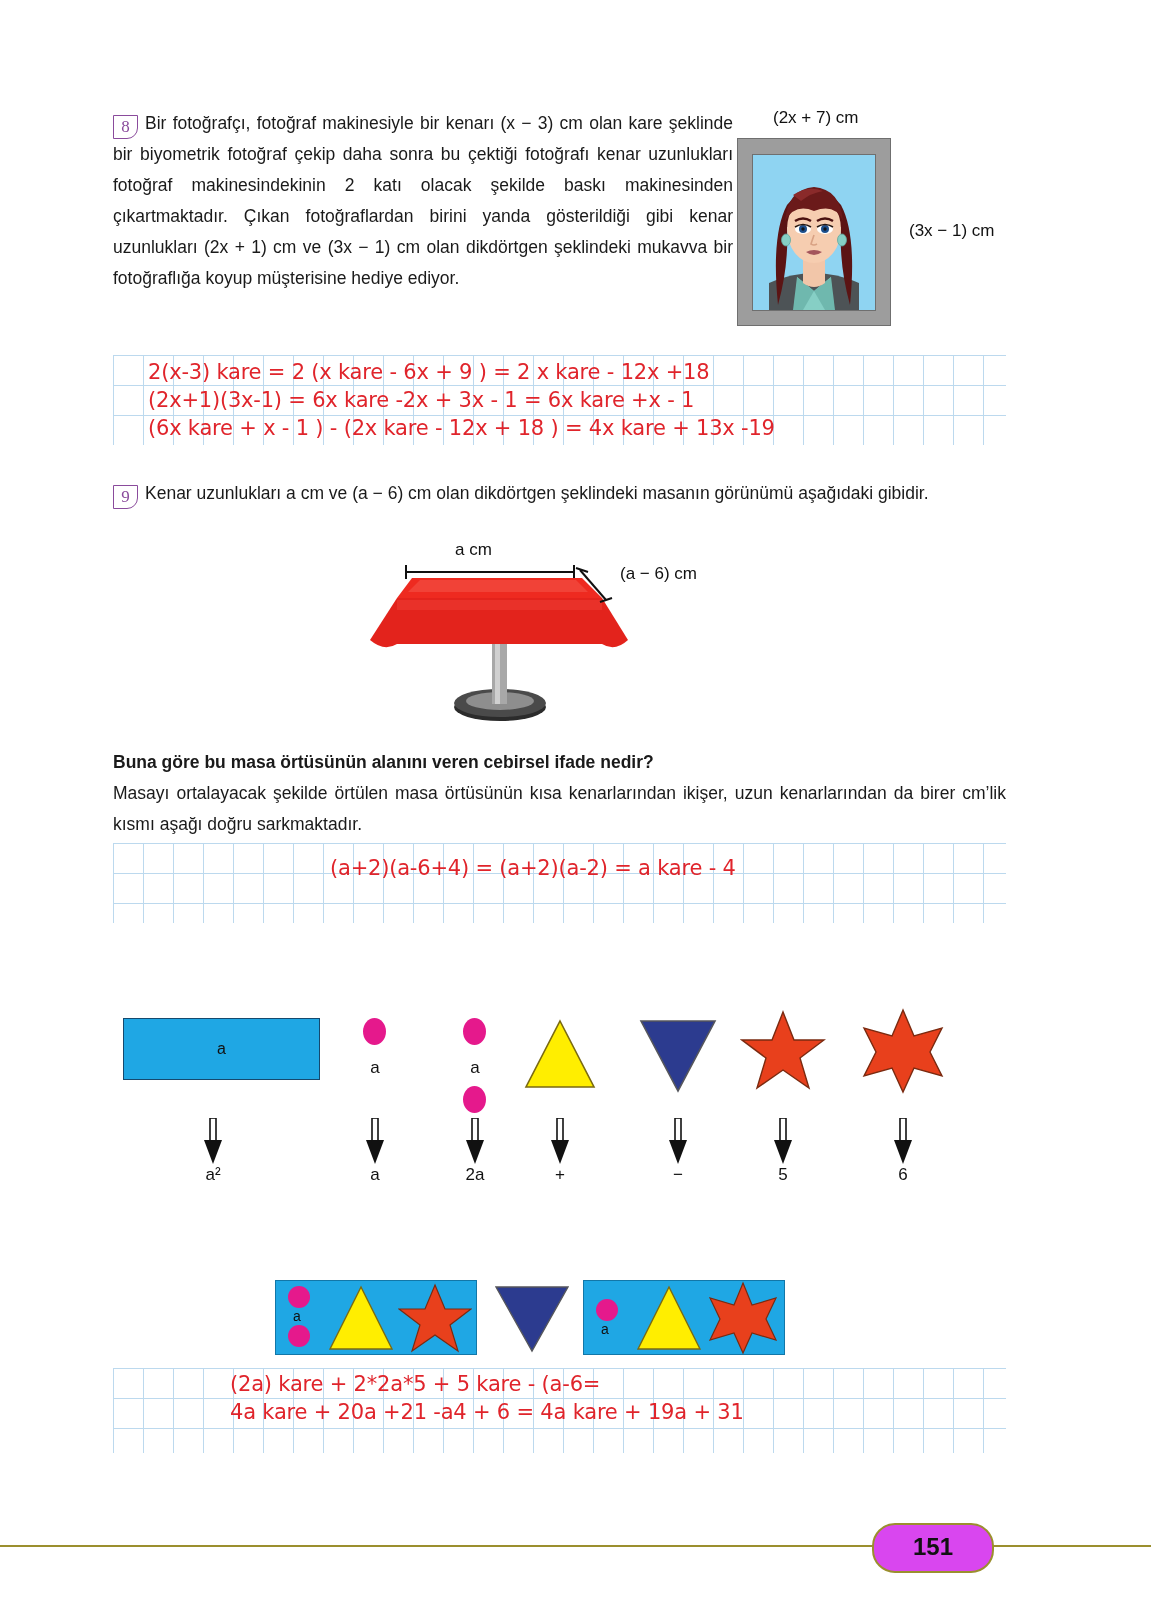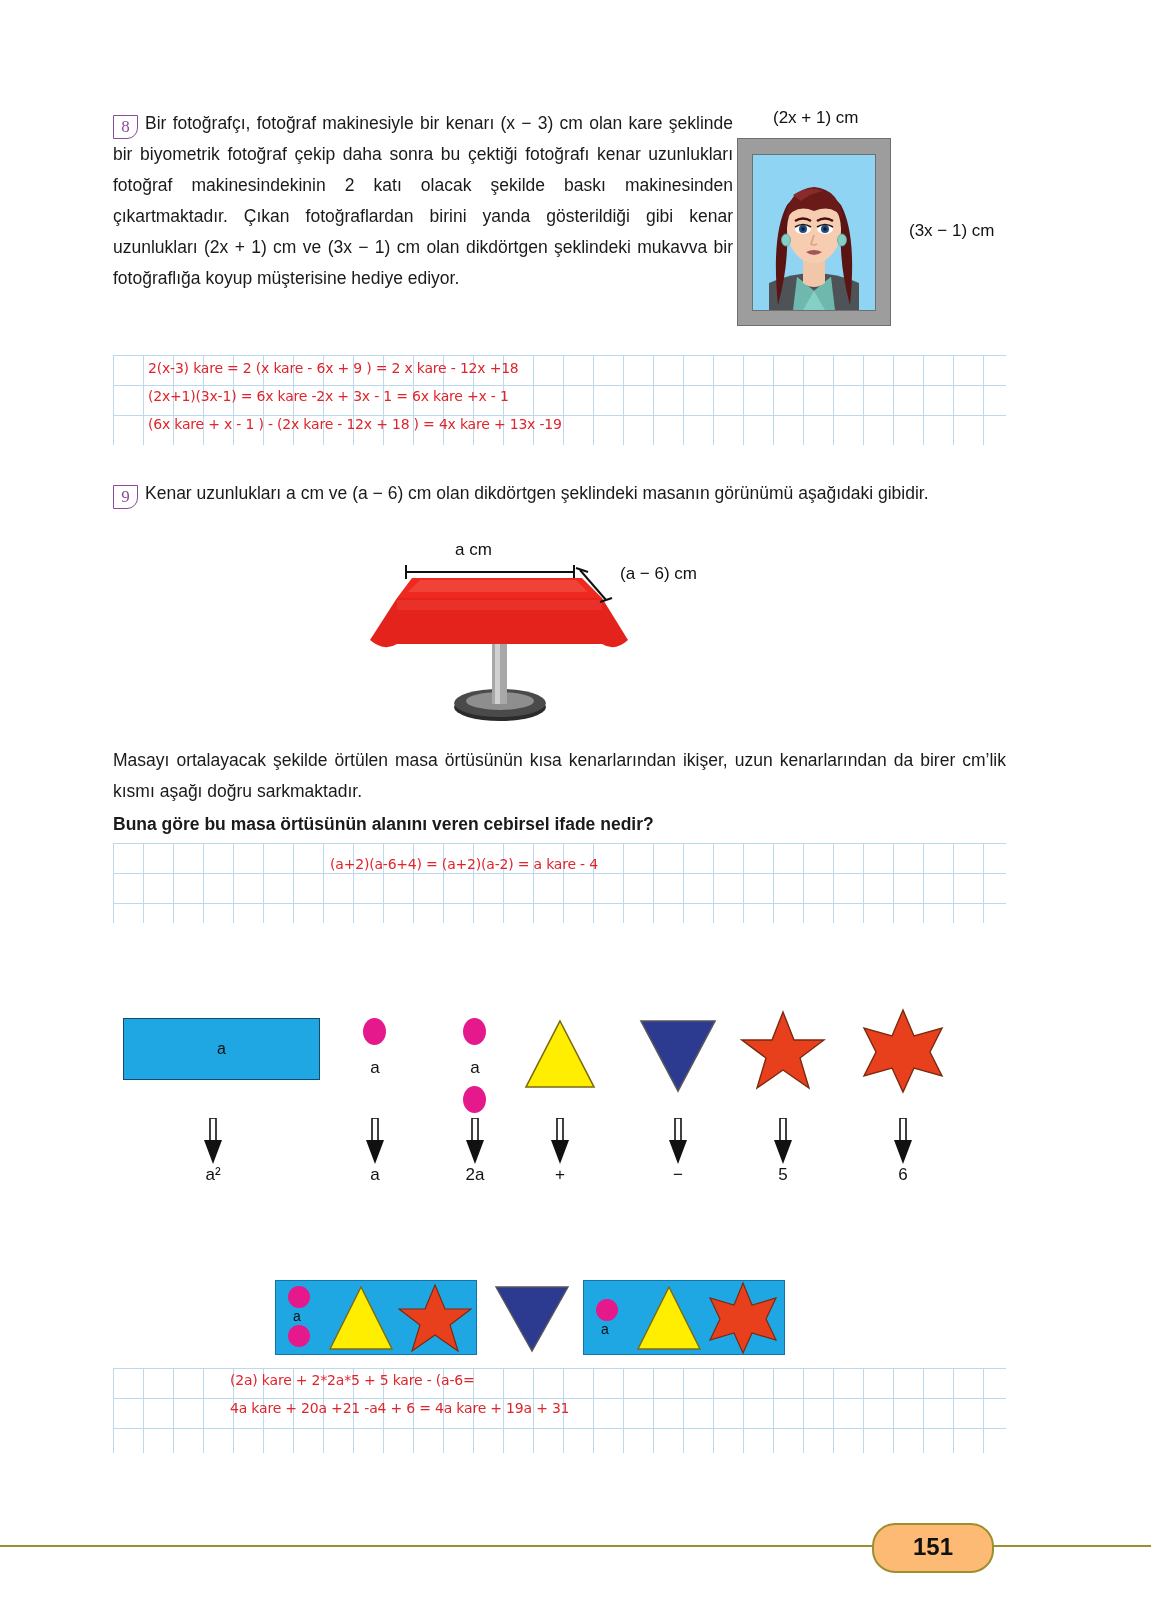--- a/index.html
+++ b/index.html
@@ -86,21 +86,21 @@
     position: absolute;
     background:
       repeating-linear-gradient(to right, #bcd9ee 0 1px, transparent 1px 30px),
       repeating-linear-gradient(to bottom, #bcd9ee 0 1px, transparent 1px 30px);
     background-color: #ffffff;
   }
   .handwrite {
     position: absolute;
     color: #e0242b;
     font-family: "DejaVu Sans", sans-serif;
-    font-size: 14px;
+    font-size: 21px;
     white-space: nowrap;
     letter-spacing: -0.2px;
   }
 
   
   .photo-wrap { position: absolute; }
   .photo-frame {
     position: absolute;
     background: #9d9d9d;
     border: 1px solid #6f6f6f;
@@ -178,21 +178,21 @@
     right: 0;
     height: 2px;
     background: #9b8f2e;
   }
   .page-pill {
     position: absolute;
     width: 118px;
     height: 46px;
     border: 2px solid #9b8f2e;
     border-radius: 23px;
-    background: #fdba74;
+    background: #d946ef;
     text-align: center;
     line-height: 44px;
     font-size: 24px;
     font-weight: bold;
     color: #111;
   }
 </style>
 </head>
 <body>
 
@@ -200,21 +200,21 @@
 
 
   <div class="q-block" style="left:113px; top:108px; width:620px;">
     <div class="qtext">
       <span class="qnum">8</span><span>Bir fotoğrafçı, fotoğraf makinesiyle bir kenarı (x − 3) cm olan kare şeklinde bir biyometrik fotoğraf çekip daha sonra bu çektiği fotoğrafı kenar uzunlukları fotoğraf makinesindekinin 2 katı olacak şekilde baskı makinesinden çıkartmaktadır. Çıkan fotoğraflardan birini yanda gösterildiği gibi kenar uzunlukları (2x + 1) cm ve (3x − 1) cm olan dikdörtgen şeklindeki mukavva bir fotoğraflığa koyup müşterisine hediye ediyor.</span>
     </div>
   </div>
 
   <div class="photo-wrap" style="left:735px; top:108px; width:300px; height:225px;">
 
-    <div class="dim-label" style="left:38px; top:0px;">(2x + 1) cm</div>
+    <div class="dim-label" style="left:38px; top:0px;">(2x + 7) cm</div>
 
     <div class="photo-frame" style="left:2px; top:30px; width:152px; height:186px;">
       <div class="photo-inner" style="left:14px; top:15px; width:122px; height:155px;">
         <svg viewBox="0 0 122 155" width="122" height="155">
           <rect x="0" y="0" width="122" height="155" fill="#8fd4f2"></rect>
 
           <path d="M16 155 L16 128 Q61 108 106 128 L106 155 Z" fill="#4d5356"></path>
 
           <path d="M44 155 L44 122 L61 136 L78 122 L78 155 Z" fill="#86cfc5"></path>
           <path d="M44 122 L61 136 L50 155 L40 155 Z" fill="#6fb8ae"></path>
@@ -295,22 +295,22 @@
 
     <svg viewBox="0 0 120 60" width="120" height="60" style="position:absolute; left:224px; top:26px;">
       <path d="M6 4 L32 34" stroke="#111" stroke-width="2" fill="none"></path>
       <path d="M2 2 L14 6" stroke="#111" stroke-width="2" fill="none"></path>
       <path d="M26 36 L38 32" stroke="#111" stroke-width="2" fill="none"></path>
     </svg>
     <div class="dim-label" style="left:247px; top:24px;margin-left:23px;">(a − 6) cm</div>
   </div>
 
   <div class="q-block" style="left:113px; top:745px; width:893px;">
+    <div class="qtext bold" style="margin-top:2px;">Buna göre bu masa örtüsünün alanını veren cebirsel ifade nedir?</div>
     <div class="qtext">Masayı ortalayacak şekilde örtülen masa örtüsünün kısa kenarlarından ikişer, uzun kenarlarından da birer cm’lik kısmı aşağı doğru sarkmaktadır.</div>
-    <div class="qtext bold" style="margin-top:2px;">Buna göre bu masa örtüsünün alanını veren cebirsel ifade nedir?</div>
   </div>
 
   <div class="gridbox" style="left:113px; top:843px; width:893px; height:80px;"></div>
   <div class="handwrite" style="left:330px; top:856px;">(a+2)(a-6+4) = (a+2)(a-2) = a kare - 4</div>
 
 
   <div class="shape-cell" style="left:123px; top:1013px; width:200px; height:110px;">
     <div class="rect-a" style="left:0; top:5px; width:195px; height:60px;">
       <span>a</span>
     </div>

